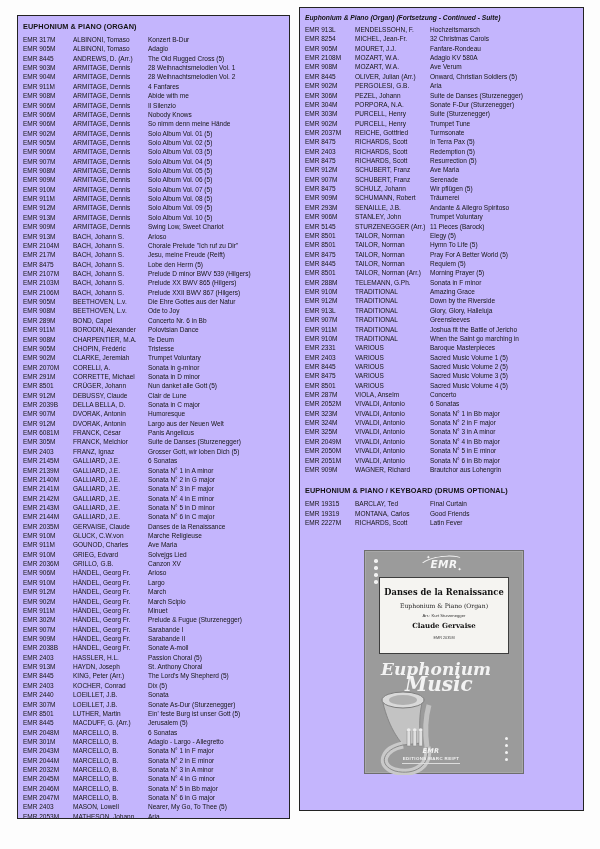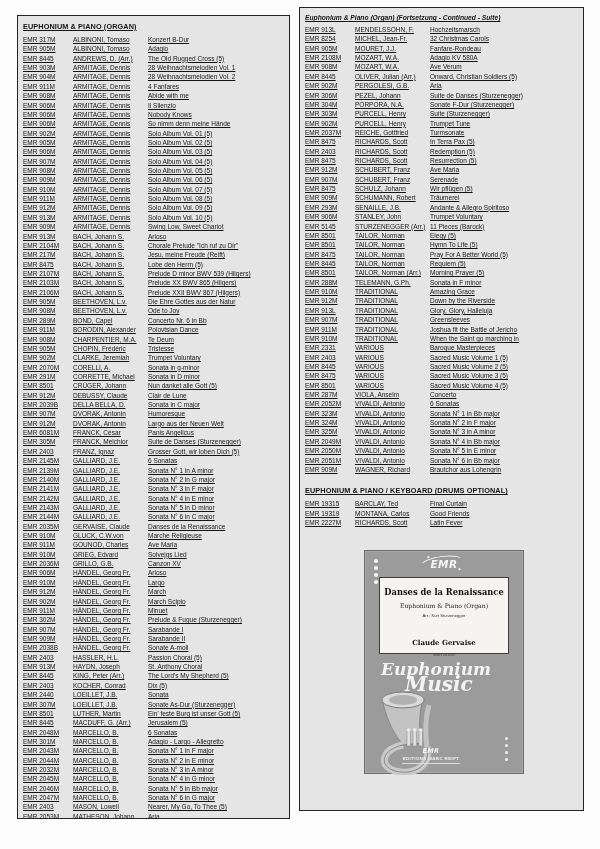--- a/index.html
+++ b/index.html
@@ -1,20 +1,20 @@
 <!DOCTYPE html>
 <html><head>
 <meta charset="utf-8">
 <style>
   * { margin:0; padding:0; box-sizing:border-box; }
   html,body { width:600px; height:849px; }
   body { background:#fdfdfd; font-family:"Liberation Sans", sans-serif; color:#141414; position:relative; overflow:hidden; }
   #page { position:absolute; inset:0; }
 
-  .box { position:absolute; border:1.5px solid #232323; background:#e5e5e5; overflow:hidden;text-decoration:underline; }
+  .box { position:absolute; border:1.5px solid #232323; background:#c4b5fd; overflow:hidden; }
   #left-box  { left:17px;  top:15px; width:273px; height:804px; }
   #right-box { left:299px; top:7px; width:285px; height:804px; }
 
   .sec-title { font-size:7.3px; font-weight:bold; padding:6px 0 4px 5px; letter-spacing:0.1px; }
   .sec-title-cont { font-size:6.7px; font-weight:bold; font-style:italic; padding:6px 0 4px 5px; }
   .sec-title.keyboard { margin-top:6px; }
 
   .rows { padding-left:5px; }
   .row { display:flex; line-height:9.36px; font-size:6.5px; white-space:nowrap; }
   .row .no { width:50px; flex:0 0 50px; }
@@ -38,21 +38,21 @@
                 transform:rotate(-8deg); z-index:1; }
   .emr-star { color:#f5f5f5; font-size:5px; position:relative; z-index:2; font-style:normal; }
   .emr-star-left { vertical-align:top; }
   .emr-star-right { vertical-align:bottom; }
 
   .titlebox { position:absolute; left:14px; right:14px; top:26px; height:77px;
               background:#f5f4f1; border:1px solid #3d3d3d; text-align:center; }
   .cover-title    { font-family:"DejaVu Serif", serif; font-weight:bold; font-size:8.3px; margin-top:9px; color:#111; }
   .cover-subtitle { font-family:"DejaVu Serif", serif; font-size:6.1px; margin-top:5px; color:#222; }
   .cover-arr      { font-size:4.2px; margin-top:4px; color:#333; }
-  .cover-composer { font-family:"DejaVu Serif", serif; font-weight:bold; font-size:7px; margin-top:20px; color:#111; }
+  .cover-composer { font-family:"DejaVu Serif", serif; font-weight:bold; font-size:7px; margin-top:3px; color:#111; }
   .cover-no       { font-size:3.8px; margin-top:6px; color:#444; }
 
   .series { position:absolute; top:110px; left:8px; right:6px; color:#f3f3f3;
             font-family:"DejaVu Serif", serif; font-style:italic; font-weight:bold; line-height:1; }
   .series-1 { display:block; font-size:17px; margin-left:8px; }
   .series-2 { display:block; font-size:20px; margin-left:32px; margin-top:-4px; }
 
   .instrument { position:absolute; left:2px; top:136px; }
 
   .cover-footer { position:absolute; left:0; right:26px; bottom:10px; text-align:center; color:#f3f3f3; }

